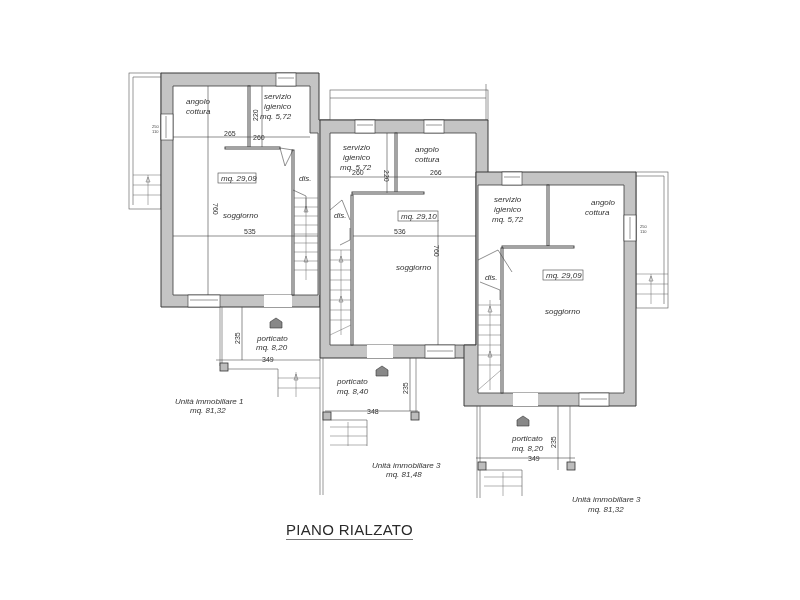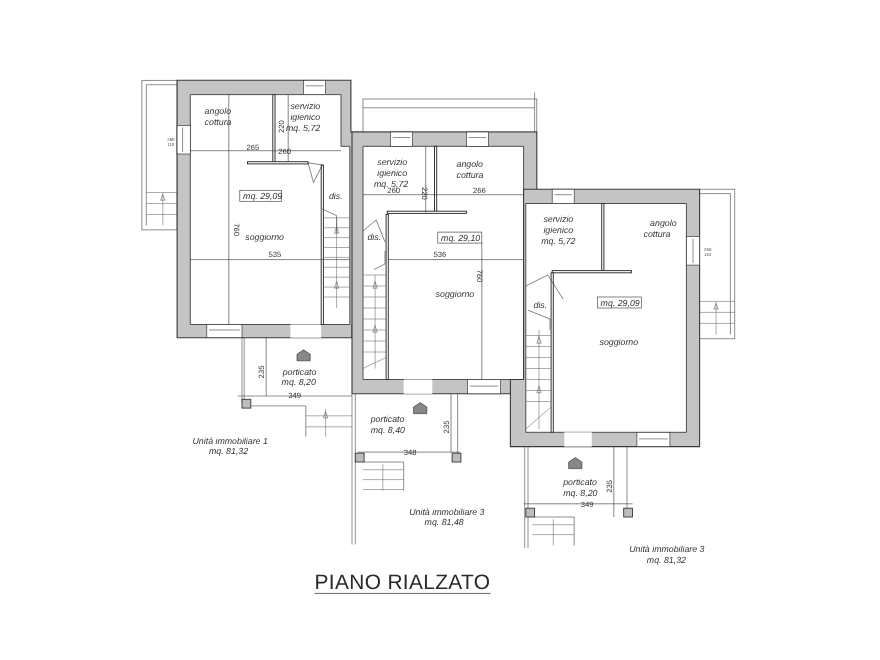--- a/index.html
+++ b/index.html
@@ -9,21 +9,21 @@
   .room{fill:#ffffff;stroke:#3a3a3a;stroke-width:0.8;}
   .thin{fill:none;stroke:#555;stroke-width:0.6;}
   .dim{fill:none;stroke:#444;stroke-width:0.6;}
   .part{fill:#ffffff;stroke:#333;stroke-width:0.9;}
   .stair{fill:none;stroke:#666;stroke-width:0.5;}
   .pil{fill:#bdbdbd;stroke:#333;stroke-width:0.8;}
   .lbl{font-family:"Liberation Sans",sans-serif;font-style:italic;fill:#333;font-size:8px;}
   .dimt{font-family:"Liberation Sans",sans-serif;fill:#333;font-size:7px;}
   .tiny{font-family:"Liberation Sans",sans-serif;fill:#444;font-size:4px;}
   .area{font-family:"Liberation Sans",sans-serif;font-style:italic;fill:#333;font-size:8px;}
-  .title{position:absolute;left:286px;top:521px;font-size:19px;color:#2a2a2a;letter-spacing:0.3px;border-bottom:1.5px solid #777;line-height:17px;padding-bottom:1px;}
+  .title{position:absolute;left:286px;top:521px;font-size:15px;color:#2a2a2a;letter-spacing:0.3px;border-bottom:1.5px solid #777;line-height:17px;padding-bottom:1px;}
 </style>
 </head>
 <body>
 
 <svg width="800" height="600" viewBox="0 0 800 600">
 
   <g>
 
     <rect class="thin" x="129" y="73" width="32" height="136"></rect>
     <line class="thin" x1="133" y1="77" x2="161" y2="77"></line>

